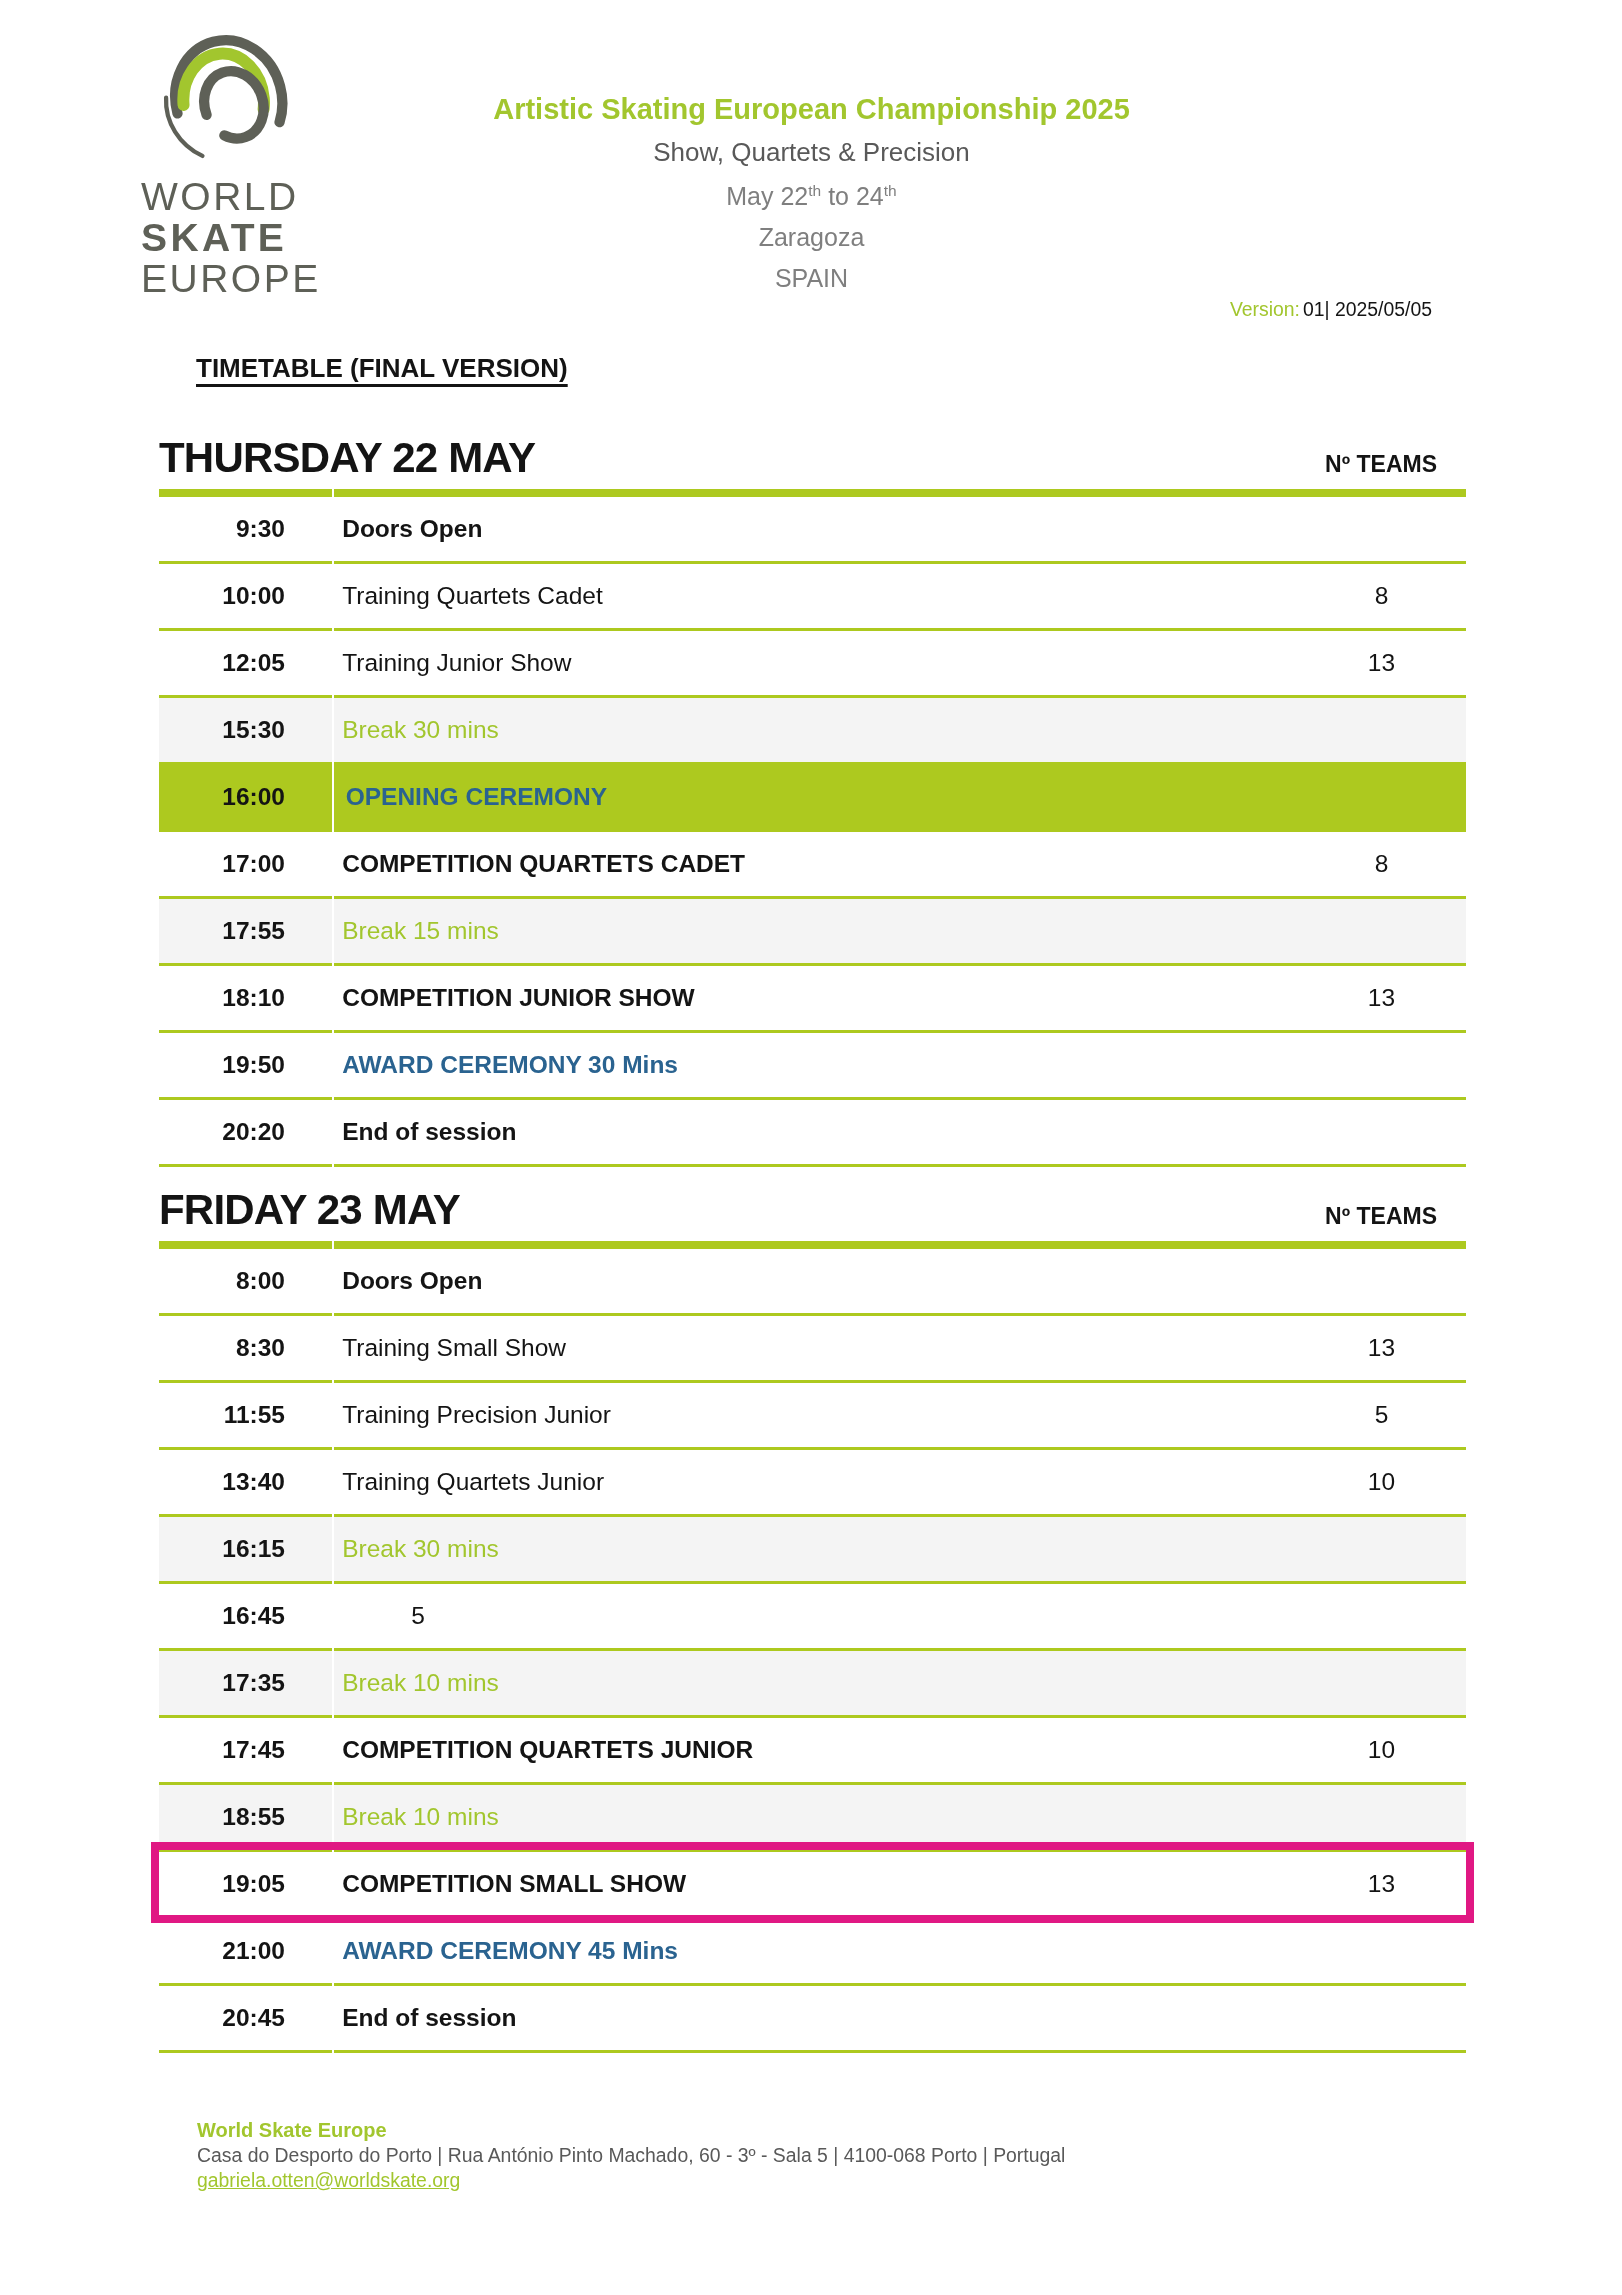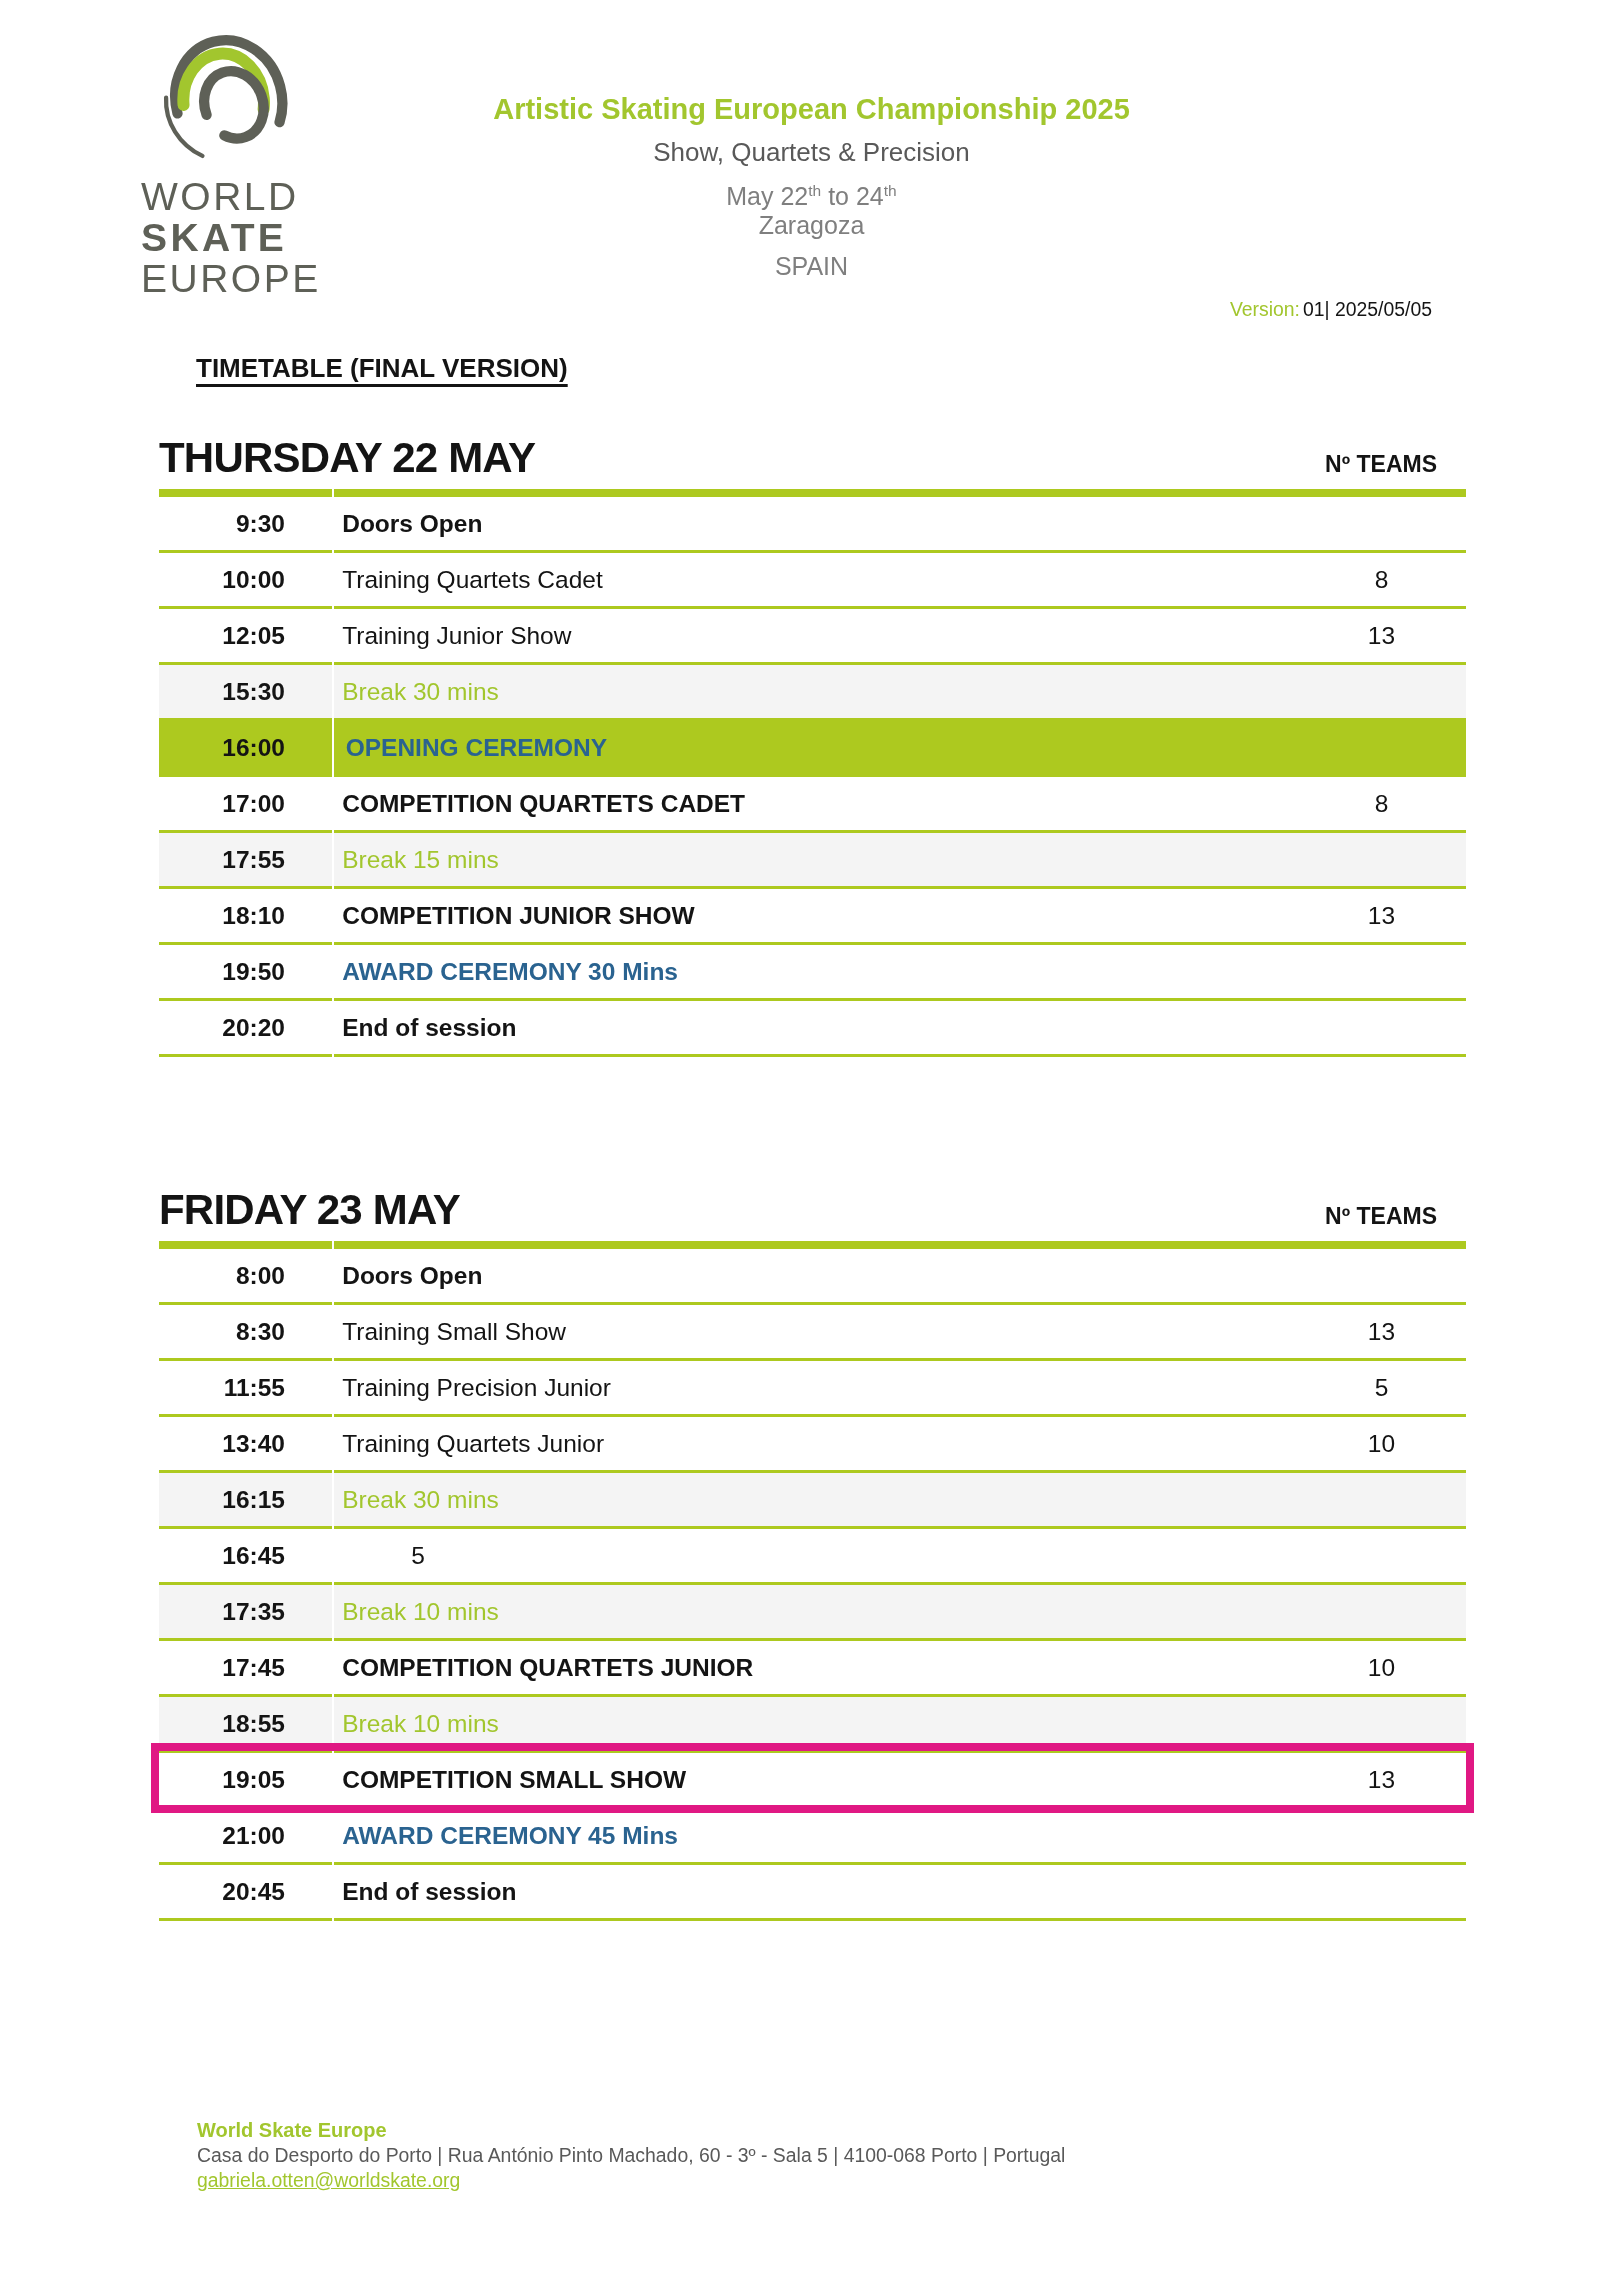--- a/index.html
+++ b/index.html
@@ -24,42 +24,42 @@
   .logo-icon{position:absolute;left:162px;top:34px;width:137px;height:134px;}
   .logo-text{position:absolute;left:141px;top:176px;font-size:39px;line-height:41px;
     letter-spacing:2.5px;color:var(--logo-gray);font-weight:400;}
   .logo-text .skate{font-weight:700;letter-spacing:3.4px;}
   
   .event-head{position:absolute;left:50%;transform:translateX(-50%);top:93px;text-align:center;white-space:nowrap;}
   .eh-title{font-size:29px;font-weight:700;color:var(--green-text);}
   .eh-sub{font-size:26px;font-weight:400;color:var(--gray-dark);margin-top:11px;}
   .eh-date{font-size:25px;color:var(--gray-mid);margin-top:13.5px;}
   .eh-date sup{font-size:0.62em;}
-  .eh-city{font-size:25px;color:var(--gray-mid);margin-top:0;}
+  .eh-city{font-size:25px;color:var(--gray-mid);margin-top:12px;}
   .eh-country{font-size:25px;color:var(--gray-mid);margin-top:12px;}
   
   .version{position:absolute;top:298px;right:191px;font-size:19.4px;white-space:nowrap;}
   .v-label{color:var(--green-text);}
   .v-value{color:var(--ink);margin-left:3px;}
   
   .doc-title{position:absolute;left:196px;top:353px;font-size:26px;font-weight:700;
     text-decoration:underline;text-decoration-thickness:2.5px;text-underline-offset:6.8px;}
   
   .section{position:absolute;left:159px;width:1307px;}
   #day-thursday{top:433px;}
   #day-friday{top:1185px;}
   .section-head{display:flex;justify-content:space-between;align-items:flex-end;height:49px;}
   .day-title{font-size:42px;font-weight:700;letter-spacing:-0.8px;}
   .teams-head{font-size:23px;font-weight:700;padding-right:29px;padding-bottom:4.2px;}
   .band{display:flex;height:8.5px;margin-top:6.8px;}
   .b-left{width:173px;background:var(--line);}
   .b-gap{width:1.7px;background:#fff;}
   .b-right{flex:1;background:var(--line);}
   
-  .row{display:flex;height:56px;position:relative;}
+  .row{display:flex;height:67px;position:relative;}
   .c-time{width:173px;display:flex;align-items:center;justify-content:flex-end;
     padding-right:47px;border-bottom:3.4px solid var(--line);
     font-weight:700;font-size:24.5px;}
   .c-gap{width:1.7px;background:#fff;}
   .c-main{flex:1;display:flex;align-items:center;border-bottom:3.4px solid var(--line);}
   .c-event{flex:1;padding-left:8.5px;font-size:24.5px;font-weight:400;}
   .c-teams{width:169px;text-align:center;font-size:24.5px;font-weight:400;}
   .r-bold .c-event{font-weight:700;}
   .r-break .c-time,.r-break .c-main{background:var(--break-bg);}
   .r-break .c-event{color:var(--green-text);}

